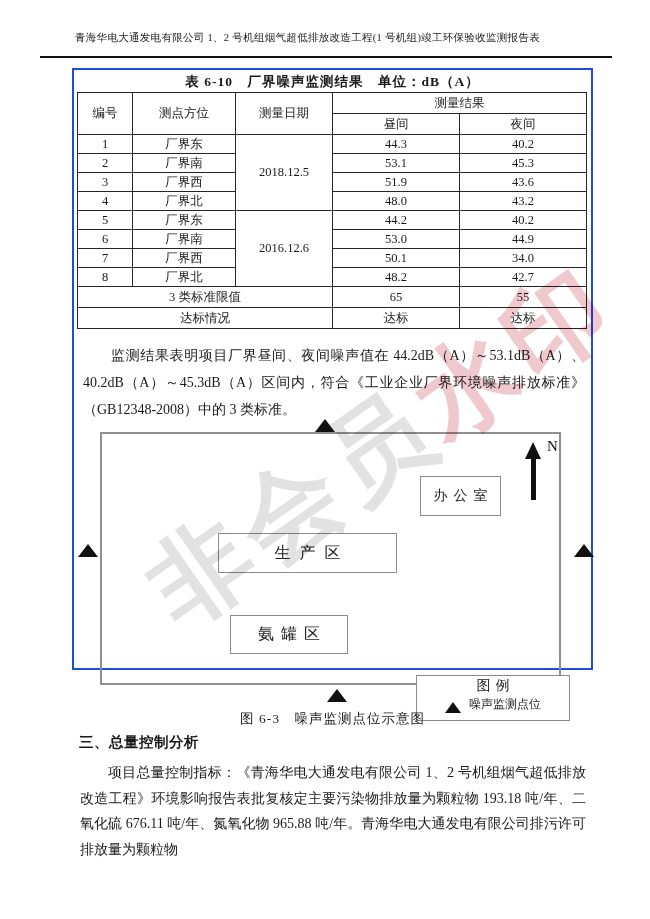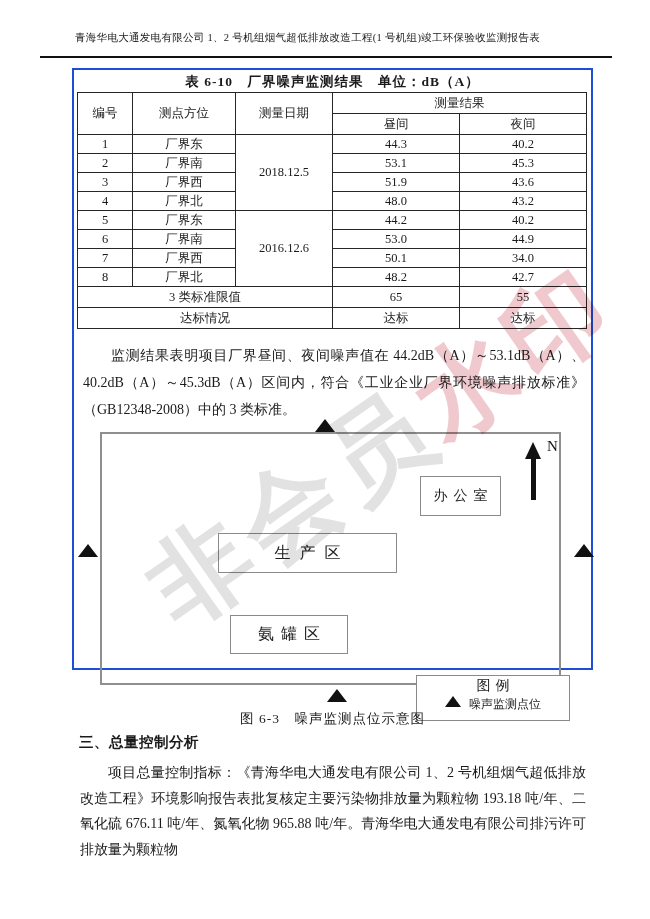--- a/index.html
+++ b/index.html
@@ -81,21 +81,21 @@
   }
   .box-office     { left:346px; top:58px;  width:81px;  height:40px; font-size:14px; letter-spacing:6px; text-indent:6px; }
   .box-production { left:144px; top:115px; width:179px; height:40px; font-size:16px; letter-spacing:9px; text-indent:9px; }
   .box-ammonia    { left:156px; top:197px; width:118px; height:39px; font-size:16px; letter-spacing:7px; text-indent:7px; }
 
   .legend {
     position:absolute; left:342px; top:222px; width:154px; height:46px;
     border:1px solid #8a8a8a; background:#fff;margin-top:35px;
   }
   .legend-title { text-align:center; font-size:14px; letter-spacing:5px; text-indent:5px; margin-top:1px; }
-  .legend-row { display:flex; align-items:flex-start; justify-content:center; gap:8px; margin-top:1px; font-size:12px; }
+  .legend-row { display:flex; align-items:flex-end; justify-content:center; gap:8px; margin-top:1px; font-size:12px; }
   .legend-tri {
     width:0; height:0;
     border-left:8px solid transparent; border-right:8px solid transparent;
     border-bottom:11px solid #111;
   }
 
   .fig-caption { position:absolute; top:640px; left:0; width:100%; text-align:center; font-size:13.5px; letter-spacing:1px; }
   .sec-heading { position:absolute; top:663px; left:5px; font-weight:bold; font-size:14.5px; letter-spacing:0.5px; }
   .para2 {
     position:absolute; top:690px; left:6px; width:506px;

